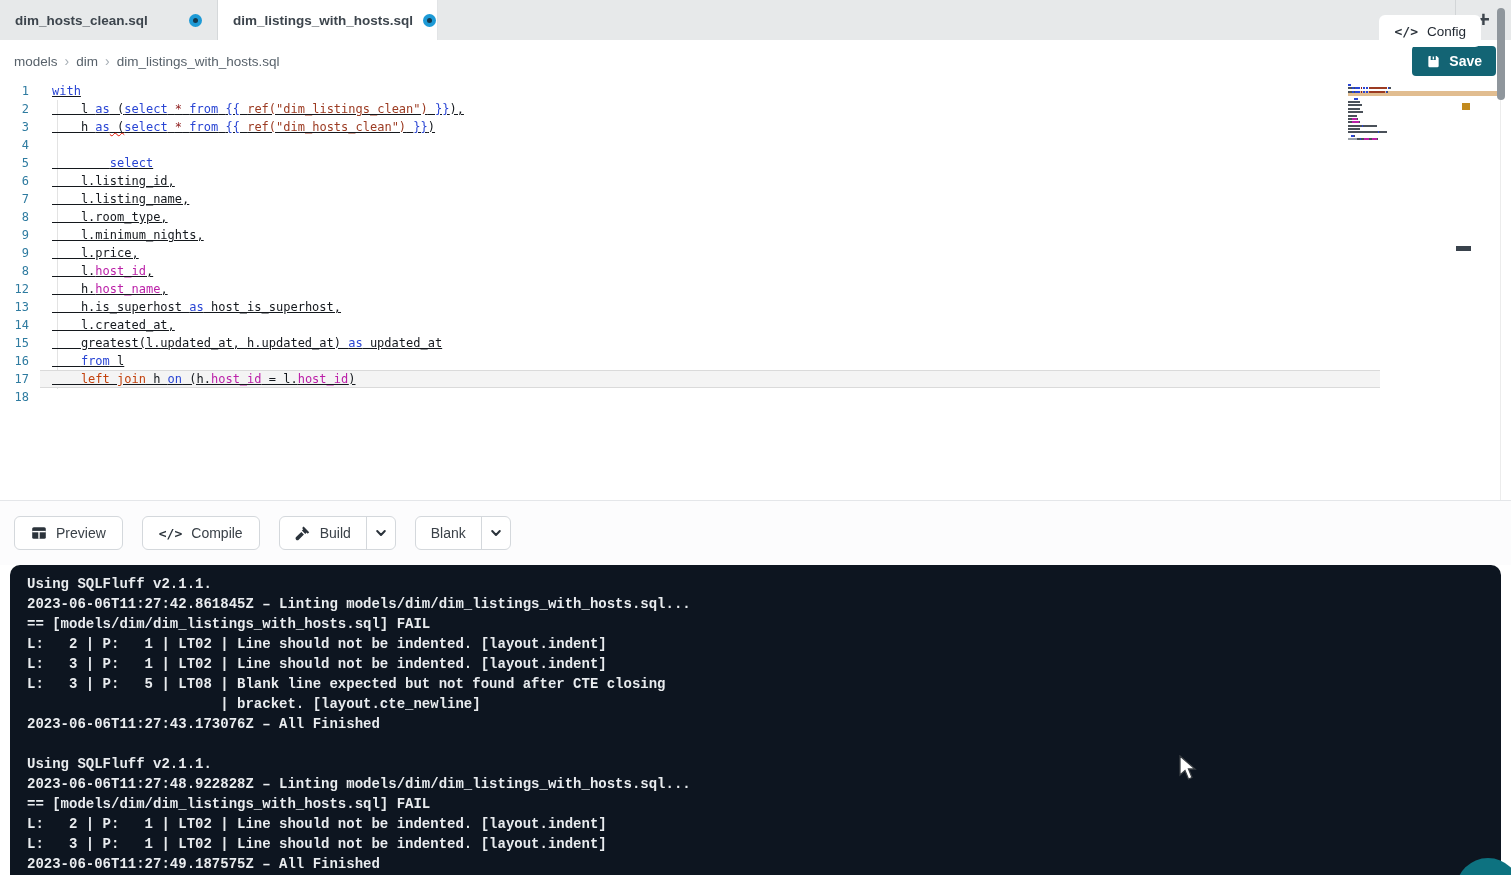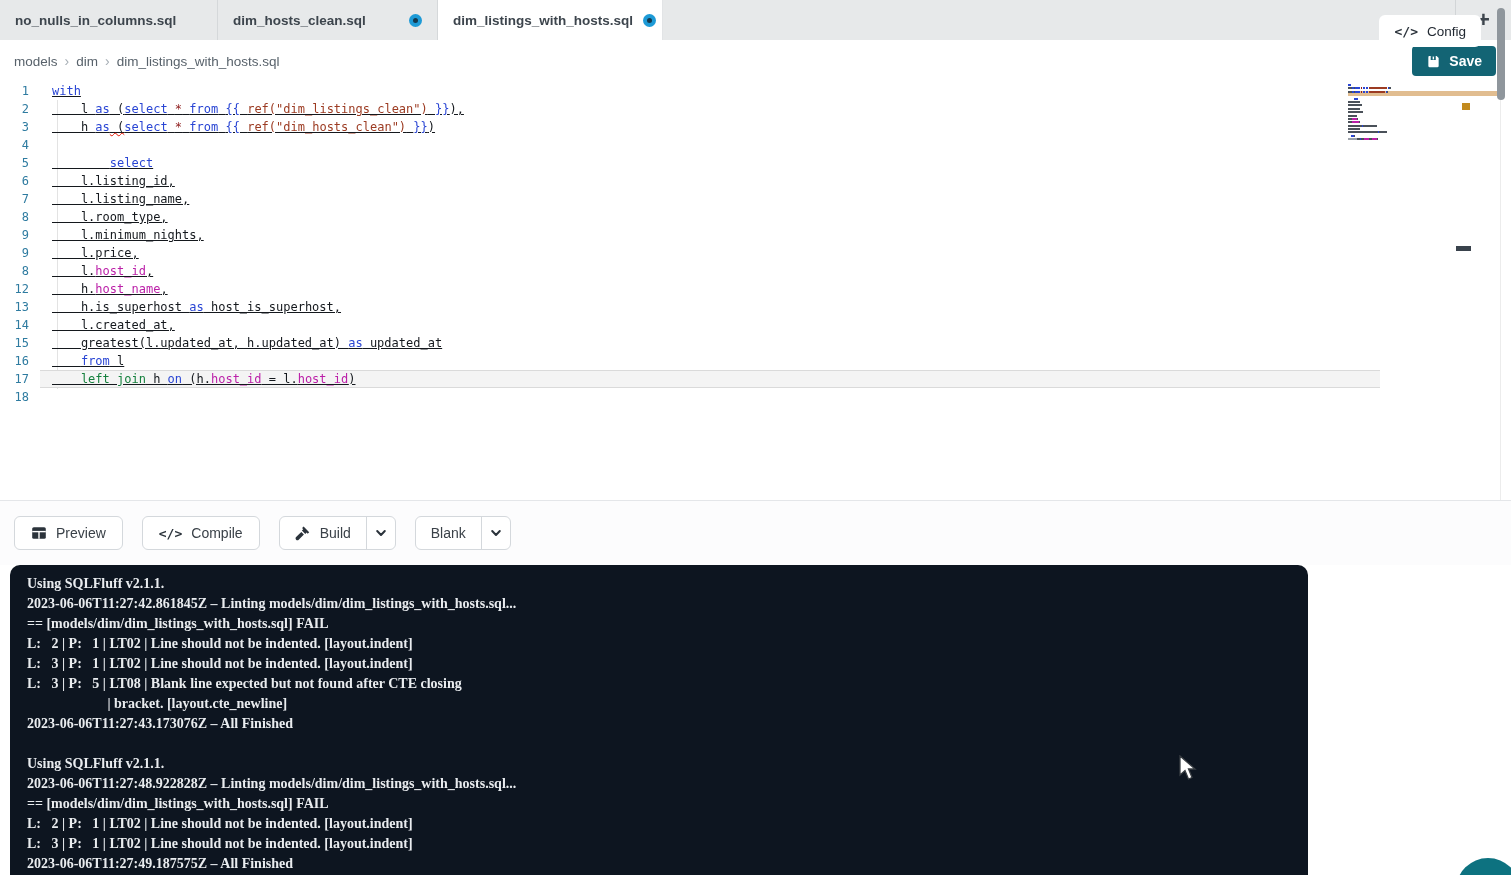--- a/index.html
+++ b/index.html
@@ -45,21 +45,21 @@
   .gutter-num { height:18px; line-height:18px; text-align:right; padding-right:11px;
                 color:#2e7ba0; font-size:12px; }
   .code-col { position:absolute; left:40px; top:0; width:1340px; white-space:pre; }
   .code-line { height:18px; line-height:18px; padding-left:12px; color:#14181d;text-decoration:underline; }
   .code-line.active { background:#f4f4f4; border-top:1px solid #dadada; border-bottom:1px solid #dadada;
                       line-height:16px; }
   .tok-k { color:#2945d4; }
   .tok-s { color:#9c3b22; }
   .tok-r { color:#8f1d1d; }
   .tok-m { color:#bb1fa8;text-align:center; }
-  .tok-g { color:#15803d; }
+  .tok-g { color:#c2410c; }
   .tok-e { text-decoration:underline wavy #e51400 1px; text-decoration-skip-ink:none; }
   .indent-guide { position:absolute; left:57px; top:18px; width:1px; height:289px; background:#e3e3e3; }
 
   
   .minimap { position:absolute; left:1348px; top:2px; width:78px; }
   .mm-row { display:flex; height:2px; margin-bottom:1.4px; }
   .mm-row span { height:2px; display:block; }
   .mm-highlight { position:absolute; left:1348px; top:9px; width:156px; height:5px;
                   background:#dcb27d; opacity:.85; }
   .ruler-warn { position:absolute; left:1462px; top:21px; width:8px; height:7px; background:#c28a1e; }
@@ -78,45 +78,42 @@
                border-left:1px solid #d4d8dc; cursor:pointer; }
   .toolgap { width:19px; flex:0 0 auto; }
   .code-glyph { font-family:"DejaVu Sans Mono", monospace; font-weight:700; font-size:13px; color:#2b333b; }
   .paneltabs { display:flex; gap:36px; margin-left:50px; }
   .ptab { position:relative; font-size:14.5px; color:#3c444c; padding:8px 0; cursor:pointer; }
   .ptab.active { color:#202730; }
   .ptab.active::after { content:""; position:absolute; left:-8px; right:-8px; bottom:-10px;
                         height:3px; background:#3f464e; }
 
   
-  .terminal { position:absolute; left:10px; top:565px; width:1298px; height:310px;
+  .terminal { position:absolute; left:10px; top:565px; width:1491px; height:310px;
               background:#0d1520; border-radius:10px 10px 0 0; color:#e9ecef;
-              font-family:Liberation Serif, serif; font-size:14px; font-weight:600;
+              font-family:Liberation Mono, monospace; font-size:14px; font-weight:600;
               line-height:20px; padding:9px 0 0 17px; white-space:pre; overflow:hidden; }
   .term-line { height:20px; }
   .config-btn { position:absolute; top:15px; right:30px; height:32px; padding:0 15px;
                 background:#ffffff; border:none; border-radius:6px; color:#232a33;
                 font-size:13.5px; font-weight:500; font-family:"Liberation Sans", sans-serif;
                 display:flex; align-items:center; gap:9px; cursor:pointer; }
   .term-scroll { position:absolute; top:8px; right:6px; width:8px; height:92px;
                  background:#8f969c; border-radius:4px; }
   .chat-bubble { position:absolute; left:1456px; top:858px; width:64px; height:64px;
                  border-radius:50%; background:#0d7280; z-index:30; cursor:pointer; }
 
   .cursor { position:absolute; left:1178px; top:755px; z-index:40; pointer-events:none; }
 </style>
 </head>
 <body>
 <div id="app">
 
   <div class="tabbar">
 
-  <div class="tab">
-        <span>no_nulls_in_columns.sql</span>
-      </div>
       <div class="tab">
         <span>dim_hosts_clean.sql</span>
         <span class="mod-dot"></span>
       </div>
       <div class="tab active">
         <span>dim_listings_with_hosts.sql</span>
         <span class="mod-dot"></span>
       </div>
     </div>
   <div class="newtab">

